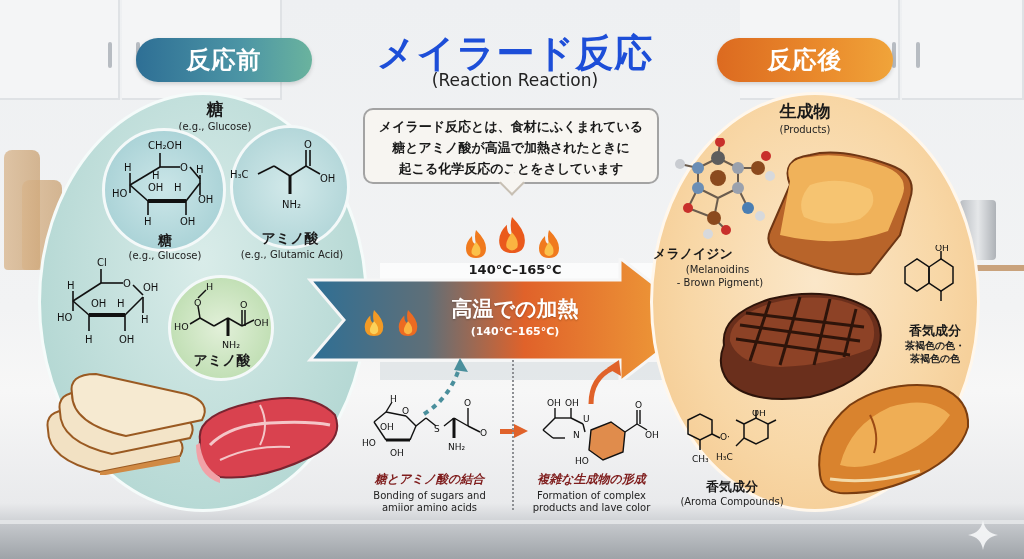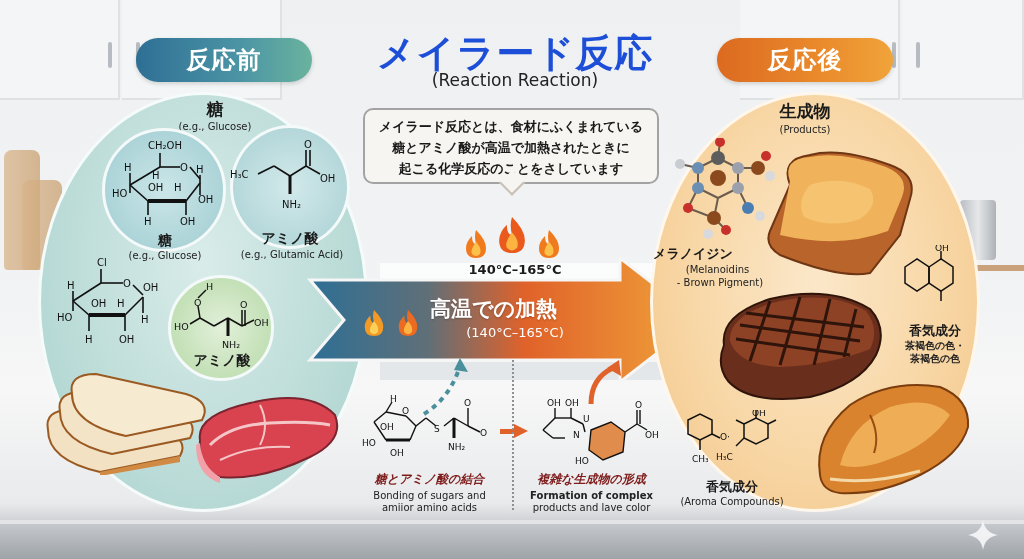--- a/index.html
+++ b/index.html
@@ -61,22 +61,22 @@
       position: absolute; left: 650px; top: 92px; width: 330px; height: 420px; border-radius: 50%;
       background: radial-gradient(ellipse at 50% 45%, #fbe7c9 0%, #f8d7a6 55%, #f2c487 100%);
       border: 3px solid #fff7ec;
     }
 
     
     .arrow-band { position: absolute; left: 300px; top: 258px; width: 420px; height: 150px; }
 
     .flame { position: absolute; }
     .temp-top { position: absolute; left: 455px; top: 262px; width: 120px; text-align: center; font-size: 13px; font-weight: bold; color: #1a1a1a; }
-    .arrow-jp { position: absolute; left: 430px; top: 295px; width: 170px; font-size: 21px; color: #fff; font-weight: bold; text-shadow: 0 1px 2px rgba(0,0,0,.25); }
-    .arrow-en { position: absolute; left: 430px; top: 325px; width: 170px; text-align: center; font-size: 13px; color: #fff; }
+    .arrow-jp { position: absolute; left: 430px; top: 295px; width: 170px; text-align: center; font-size: 21px; color: #fff; font-weight: bold; text-shadow: 0 1px 2px rgba(0,0,0,.25); }
+    .arrow-en { position: absolute; left: 430px; top: 325px; width: 170px; text-align: center; font-size: 11px; color: #fff; font-weight: bold; }
 
     .step-jp { position: absolute; font-size: 12px; font-weight: bold; text-align: center; color: #7f1d1d; font-style: italic; }
     .step-en { position: absolute; font-size: 10px; text-align: center; color: #222; line-height: 13px; }
 
     .divider { position: absolute; left: 512px; top: 360px; height: 150px; border-left: 2px dotted #8d8f93; }
 
     svg text { font-family: "DejaVu Sans", sans-serif; }
     .sparkle { position: absolute; left: 968px; top: 520px; width: 30px; height: 30px; }
   </style>
 </head>
@@ -346,21 +346,21 @@
     <text x="110" y="46">OH</text>
     <text x="40" y="72">HO</text>
   </g>
 </svg>
 
 <div class="step-jp" style="left:362px;top:471px;width:135px;">糖とアミノ酸の結合</div>
 <div class="step-en" style="left:362px;top:489px;width:135px;">Bonding of sugars and</div>
 <div class="step-en" style="left:362px;top:501px;width:135px;">amiior amino acids</div>
 
 <div class="step-jp" style="left:524px;top:471px;width:135px;">複雑な生成物の形成</div>
-<div class="step-en" style="left:524px;top:489px;width:135px;font-weight:bold;">Formation of complex</div>
+<div class="step-en" style="left:524px;top:489px;width:135px;">Formation of complex</div>
 <div class="step-en" style="left:524px;top:501px;width:135px;">products and lave color</div>
 
 <div class="oval-after"></div>
 <div class="lbl-jp" style="left:760px;top:100px;width:90px;font-size:17px;">生成物</div>
 <div class="lbl-en" style="left:760px;top:124px;width:90px;">(Products)</div>
 
 <svg class="abs" style="left:668px;top:138px;" width="110" height="110" viewBox="0 0 110 110">
   <g stroke="#6a5c4e" stroke-width="2">
     <line x1="30" y1="30" x2="50" y2="20"></line>
       <line x1="50" y1="20" x2="70" y2="30"></line>

